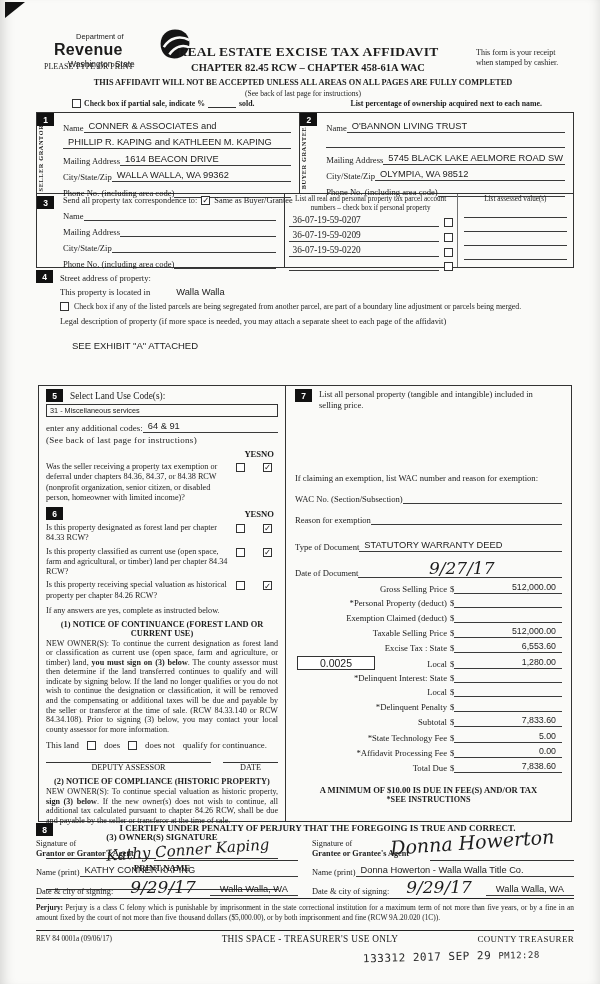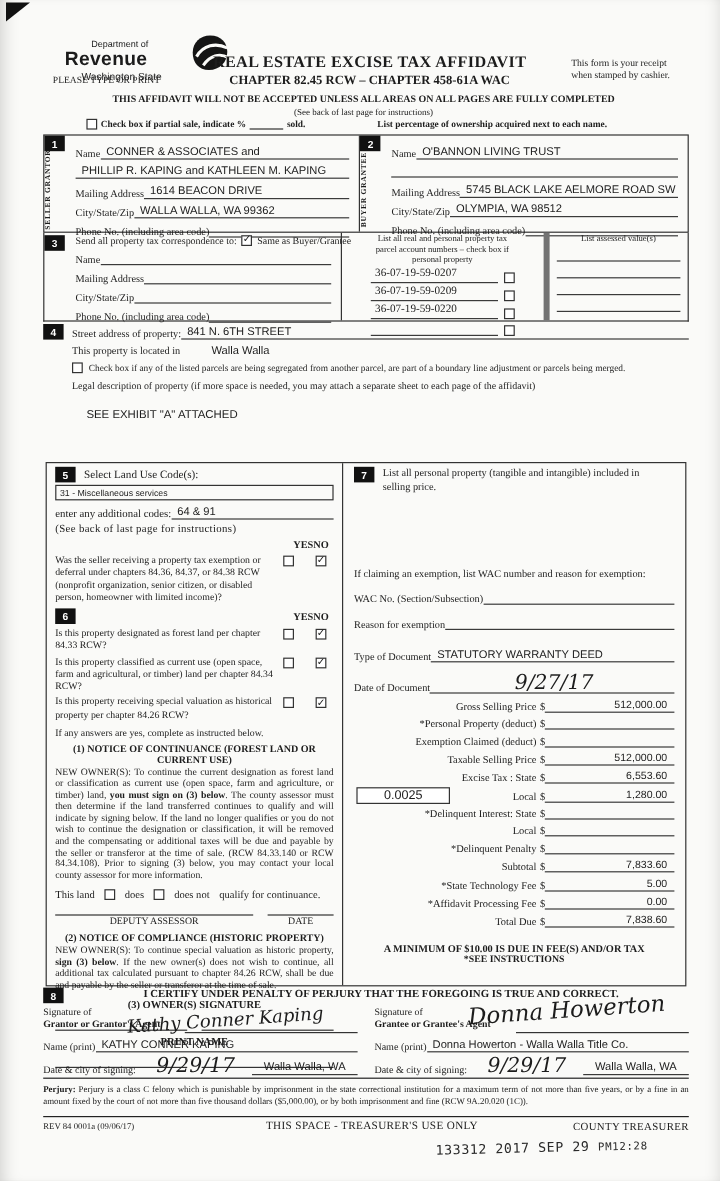--- a/index.html
+++ b/index.html
@@ -16,21 +16,21 @@
   .dept-of { font-size:7.5px; font-family:"Liberation Sans",sans-serif; margin-left:22px; }
   .revenue { font-size:16px; font-weight:bold; font-family:"Liberation Sans",sans-serif; letter-spacing:.3px; }
   .wa-state { font-size:8.5px; font-family:"Liberation Sans",sans-serif; margin-left:14px; }
   .title-block { position:absolute; left:120px; right:110px; top:18px; text-align:center; }
   .main-title { font-size:13.5px; font-weight:bold; letter-spacing:.3px; }
   .sub-title { font-size:10.5px; font-weight:bold; margin-top:2px; }
   .receipt-note { position:absolute; right:0; top:22px; width:98px; font-size:8px; line-height:1.25; }
   .type-print { position:absolute; left:12px; top:36px; font-size:8px; }
   .notice { position:absolute; left:0; right:0; top:52px; text-align:center; font-weight:bold; font-size:8.3px; }
   .see-back { position:absolute; left:0; right:0; top:63px; text-align:center; font-size:7.5px; }
-  .partial-row { position:absolute; left:40px; right:0; top:73px; display:flex; font-size:7.8px; font-weight:bold; }
+  .partial-row { position:absolute; left:40px; right:0; top:73px; display:flex; font-size:7.8px; font-weight:bold;gap:36px; }
   .partial-left { display:flex; align-items:center; gap:3px; }
   .pct-line { display:inline-block; width:28px; border-bottom:1px solid #333; height:8px; }
   .own-note { margin-left:60px; }
   
   .badge { width:17px; height:13px; background:#111; color:#fff; font-size:8.5px; font-weight:bold;
            display:flex; align-items:center; justify-content:center; flex:none; font-family:"Liberation Sans",sans-serif; }
   .cb { width:9px; height:9px; border:1px solid #333; background:#fff; display:inline-flex; flex:none;
         align-items:center; justify-content:center; font-size:8.5px; line-height:1; font-family:"DejaVu Sans",sans-serif; }
   .fill { flex:1; border-bottom:1px solid #3a3a3a; font-family:"Liberation Sans",sans-serif;
           font-size:9.3px; padding:0 2px 0 5px; min-height:12px; line-height:12px; white-space:nowrap; }
@@ -41,21 +41,21 @@
   .party { position:relative; flex:1; padding:3px 8px 2px 26px; }
   .party + .party { border-left:1px solid #333; }
   .party .badge { position:absolute; left:0; top:0; }
   .vlabel { position:absolute; left:-29px; top:36px; width:76px; height:18px; transform:rotate(-90deg);
             font-size:6.3px; letter-spacing:.6px; text-align:center; line-height:1.35; font-weight:bold; }
   .party .frow { margin-top:3.5px; }
   
   .sec3 { position:absolute; top:194px; left:36px; right:26px; height:74px; border:1px solid #333; border-top:none; display:flex; }
   .s3-left { position:relative; width:46%; padding:2px 8px 2px 26px; }
   .s3-left .badge { position:absolute; left:0; top:2px; }
-  .s3-mid { width:32.5%; border-left:1px solid #333; border-right:5px solid #737373; padding:1px 24px; }
+  .s3-mid { width:32.5%; border-left:1px solid #333; border-right:1px solid #737373; padding:1px 4px; }
   .s3-right { flex:1; padding:1px 6px; }
   .s3-head { font-size:7.2px; text-align:center; line-height:1.2; }
   .parcel-row { display:flex; align-items:flex-end; gap:5px; margin-top:2.5px; }
   .parcel-num { flex:1; border-bottom:1px solid #3a3a3a; font-family:Liberation Serif, serif; font-size:9.3px; min-height:11.5px; line-height:11.5px; padding-left:4px; }
   .assessed-line { border-bottom:1px solid #3a3a3a; min-height:11.5px; margin-top:2.5px; }
   
   .sec4 { position:absolute; top:270px; left:36px; right:26px; }
   .s4-street { display:flex; align-items:flex-end; font-size:8.6px; }
   .s4-street .badge { margin-right:7px; }
   .located { display:flex; font-size:8.6px; margin:4px 0 0 24px; gap:26px; }
@@ -274,21 +274,20 @@
       <div class="assessed-line"></div>
       <div class="assessed-line"></div>
       <div class="assessed-line"></div>
     </div>
   </div>
 
   <div class="sec4">
     <div class="s4-street">
       <div class="badge">4</div>
       <span class="lbl">Street address of property:</span>
-      <span class="fill">841 N. 6TH STREET</span>
     </div>
     <div class="located">
       <span>This property is located in</span>
       <span class="located-val">Walla Walla</span>
     </div>
     <div class="seg-row">
       <span class="cb"></span>
       <span>Check box if any of the listed parcels are being segregated from another parcel, are part of a boundary line adjustment or parcels being merged.</span>
     </div>
     <div class="legal">Legal description of property (if more space is needed, you may attach a separate sheet to each page of the affidavit)</div>

